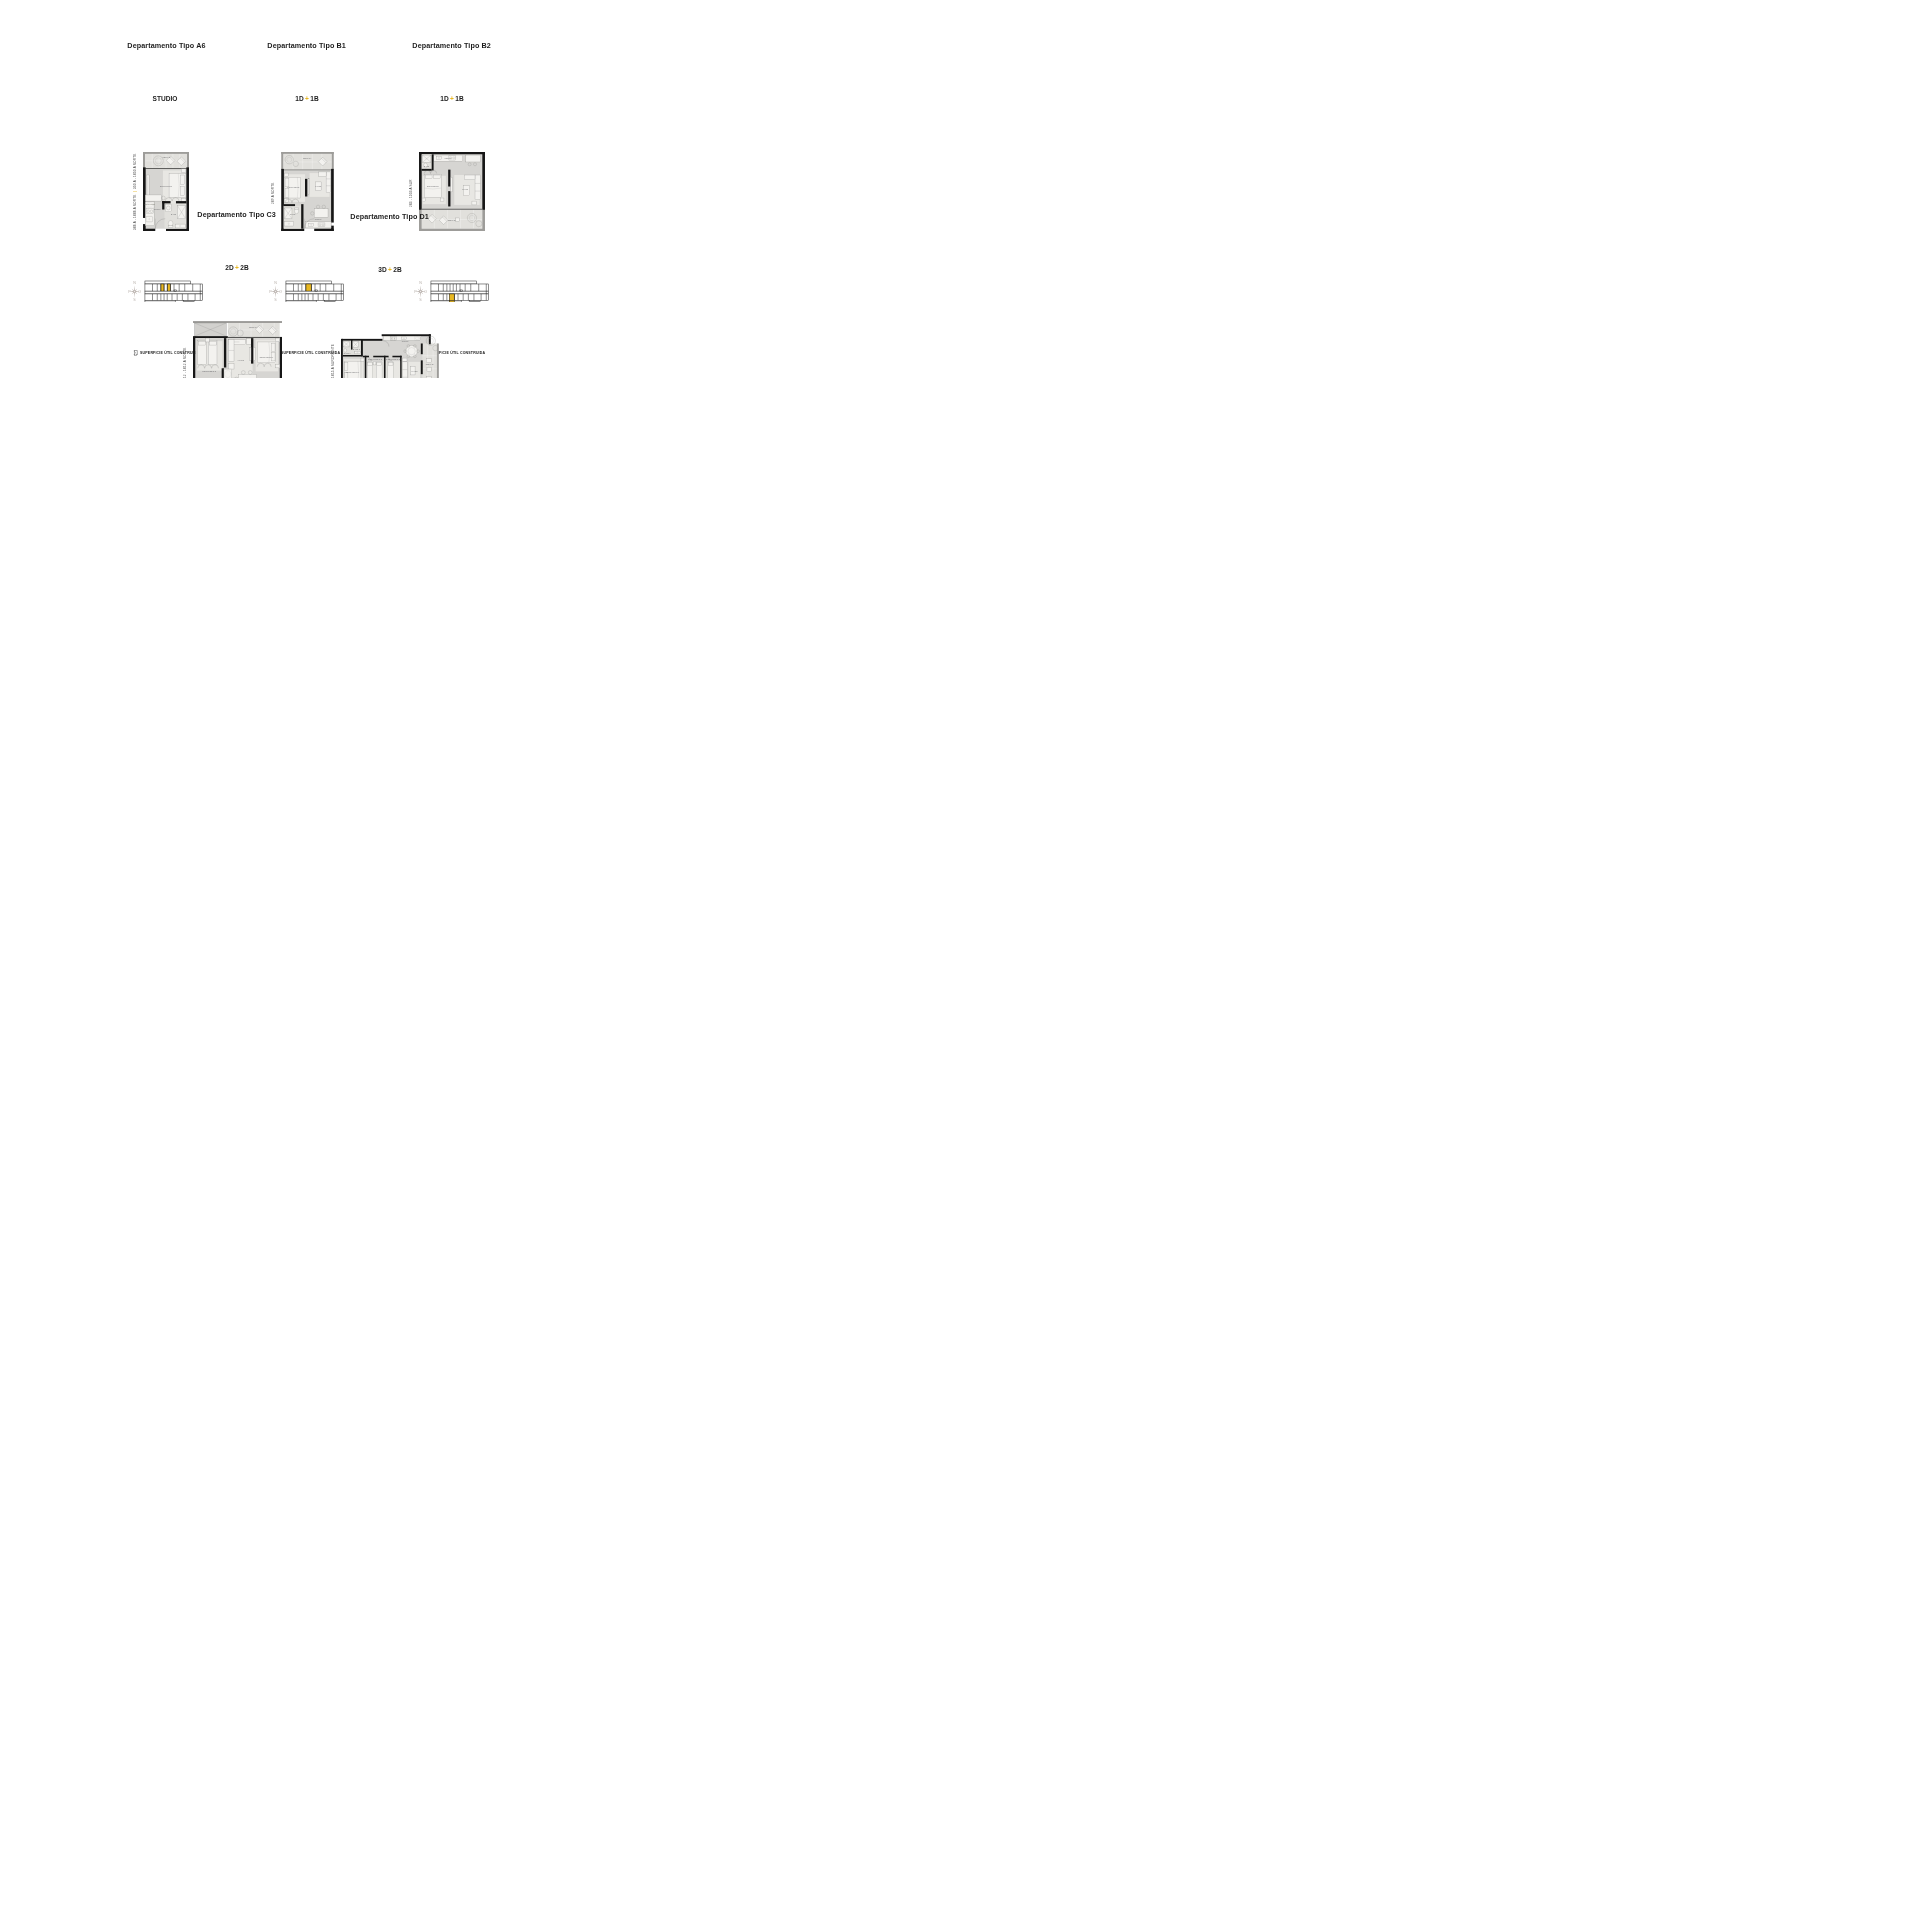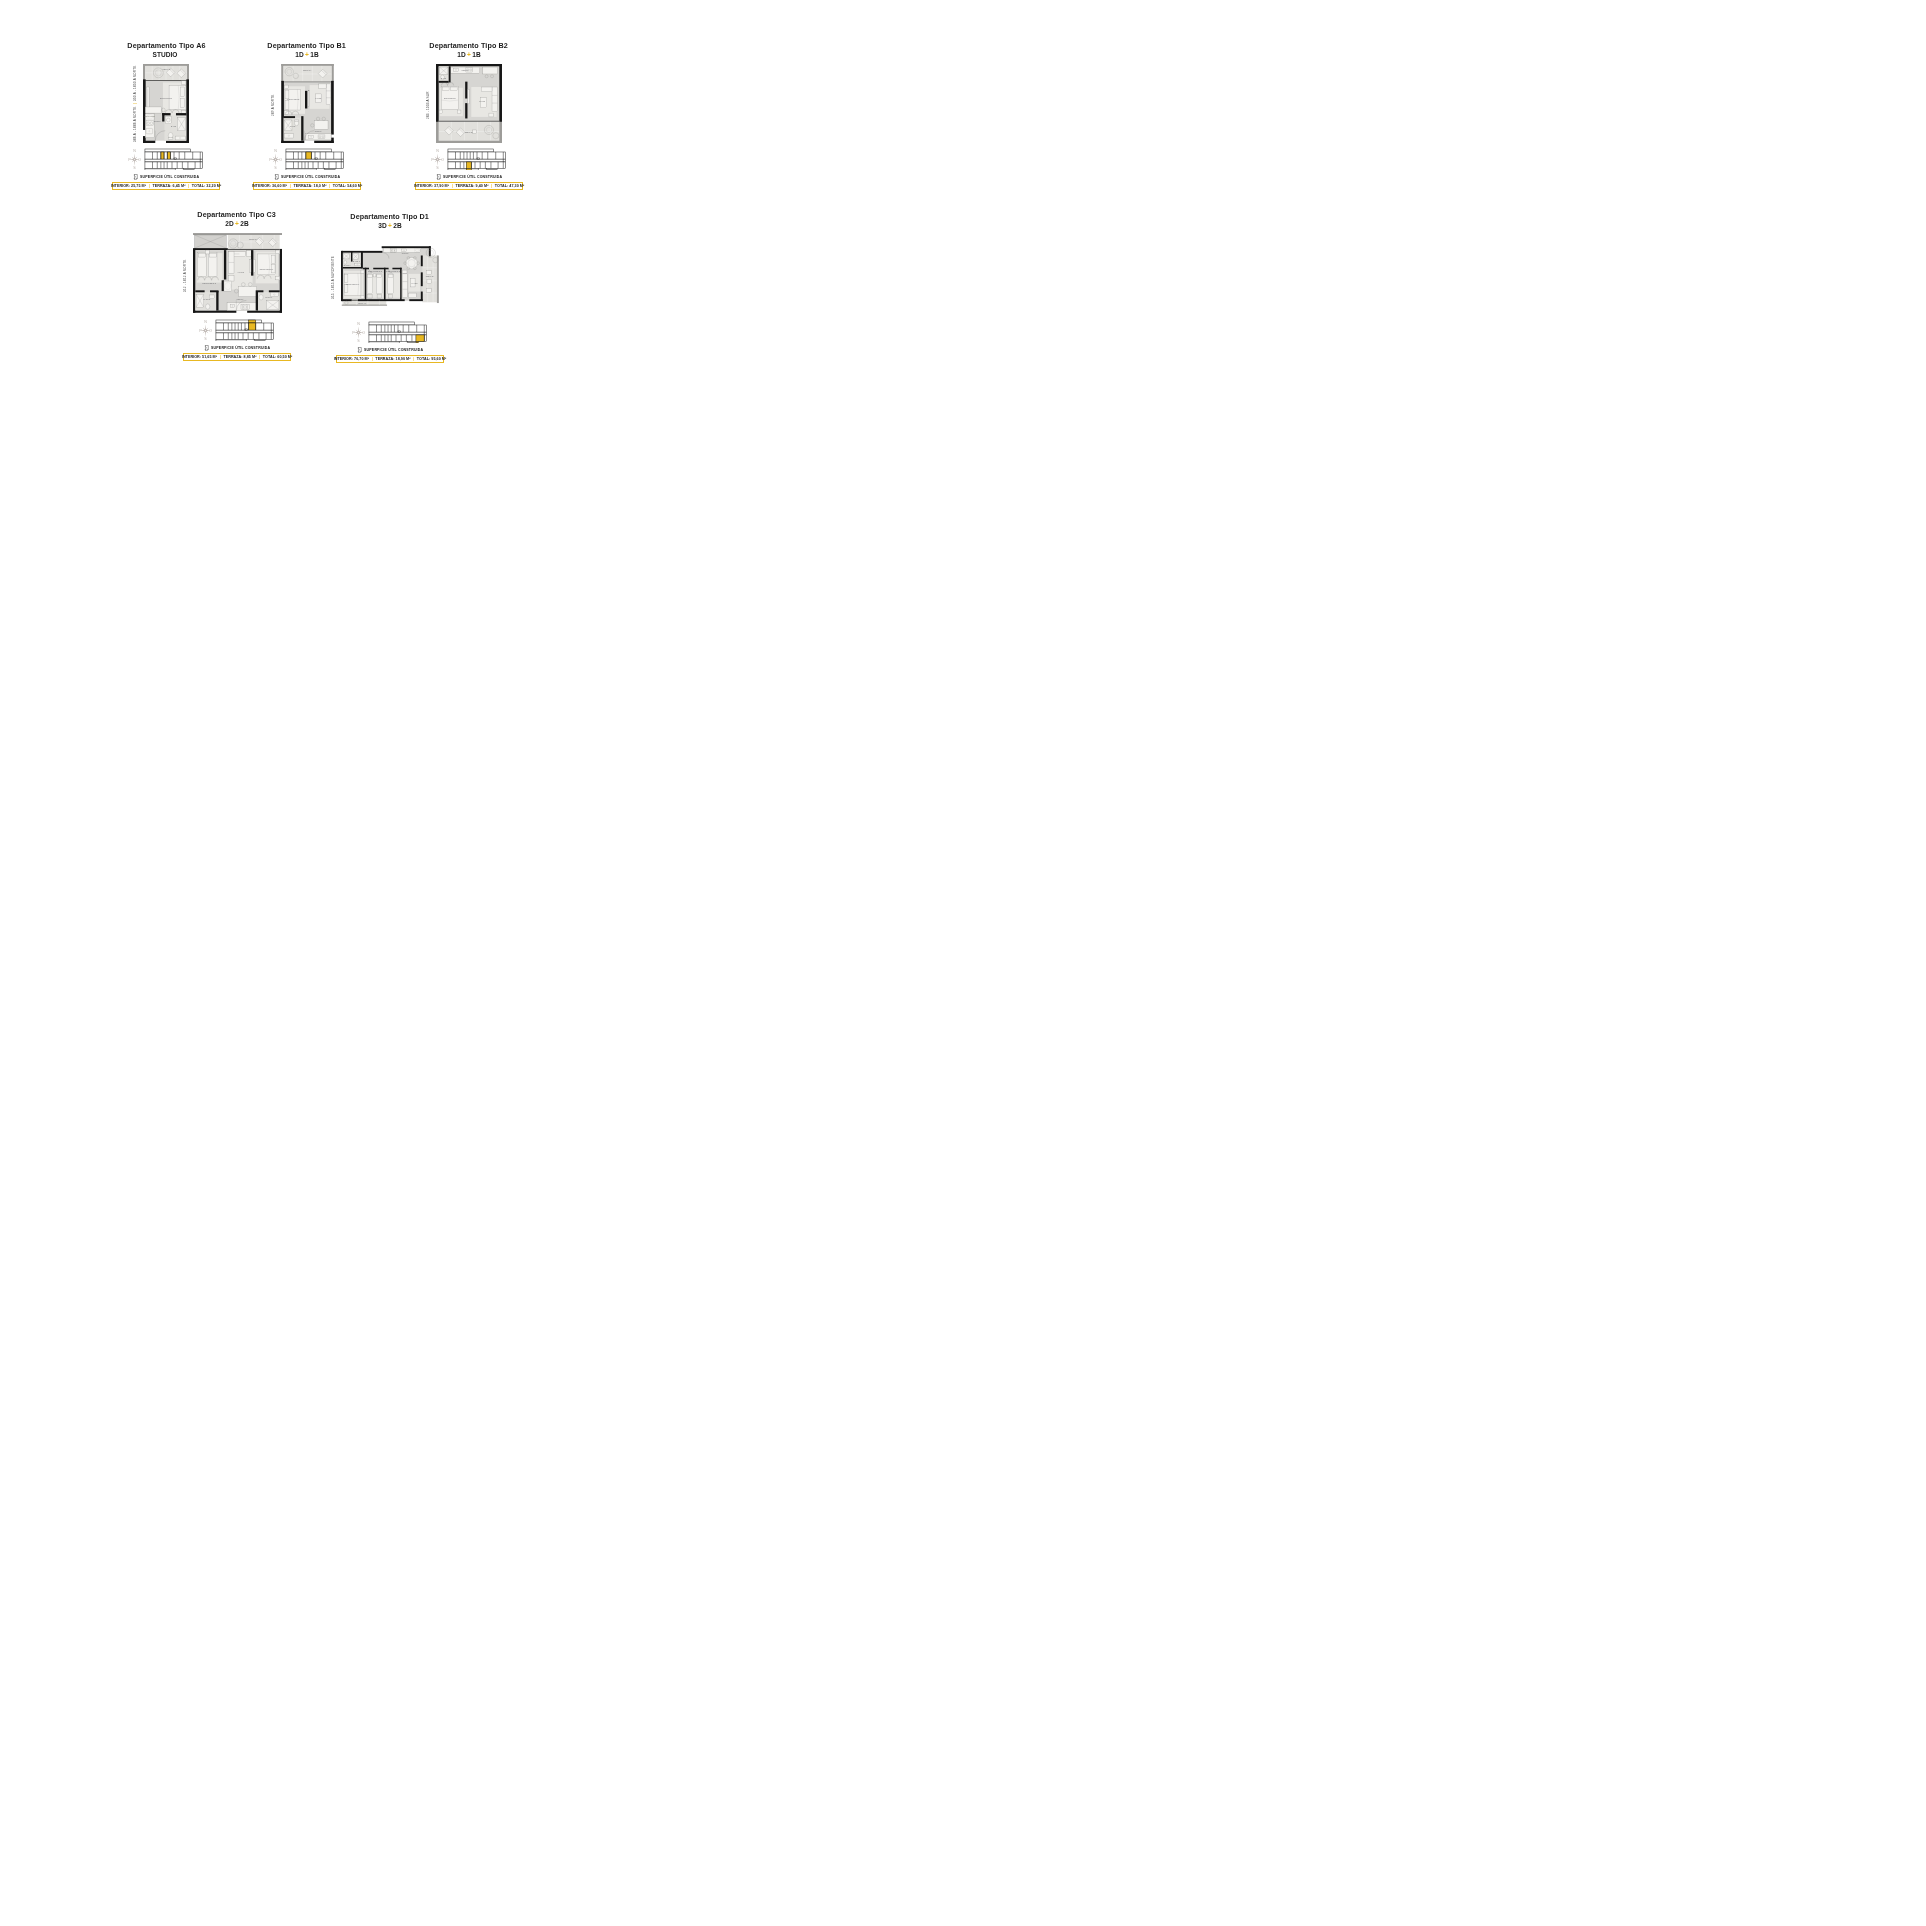--- a/index.html
+++ b/index.html
@@ -1,24 +1,24 @@
 <!DOCTYPE html>
 <html style="--accent: #E8B822;font-size:6.2px"><head>
 <meta charset="utf-8">
 <style>
   :root{ --accent:#E8B822; }
   html,body{ margin:0; padding:0; }
   body{
     width:604px; height:378px; position:relative; background:#ffffff;
     font-family:"Liberation Sans", sans-serif; color:#1c1c1c; overflow:hidden;
   }
-  .card{ position:absolute; display:flex; flex-direction:column; align-items:center; }
+  .card{ position:absolute; display:flex; flex-direction:column; align-items:center;gap:44px; }
   #card-a6{ left:112px; top:41px; width:108px; }
   #card-b1{ left:253px; top:41px; width:108px;align-items:center; }
-  #card-b2{ left:415px; top:41px; width:108px; }
+  #card-b2{ left:398px; top:41px; width:108px; }
   #card-c3{ left:183px; top:210px; width:108px; }
   #card-d1{ left:336px; top:212px; width:108px; }
 
   .card-title{ font-size:8px; font-weight:700; line-height:10px; letter-spacing:0.1px;
                transform:scaleX(.9); white-space:nowrap; }
   .card-subtitle{ font-size:7.3px; font-weight:700; line-height:8.9px; transform:scaleX(.9);
                   white-space:nowrap; }
   .plus{ color:var(--accent); padding:0 1.5px; }
 
   .plan-wrap{ position:relative; margin-top:4.2px; display:flex; align-items:center; justify-content:center; }

